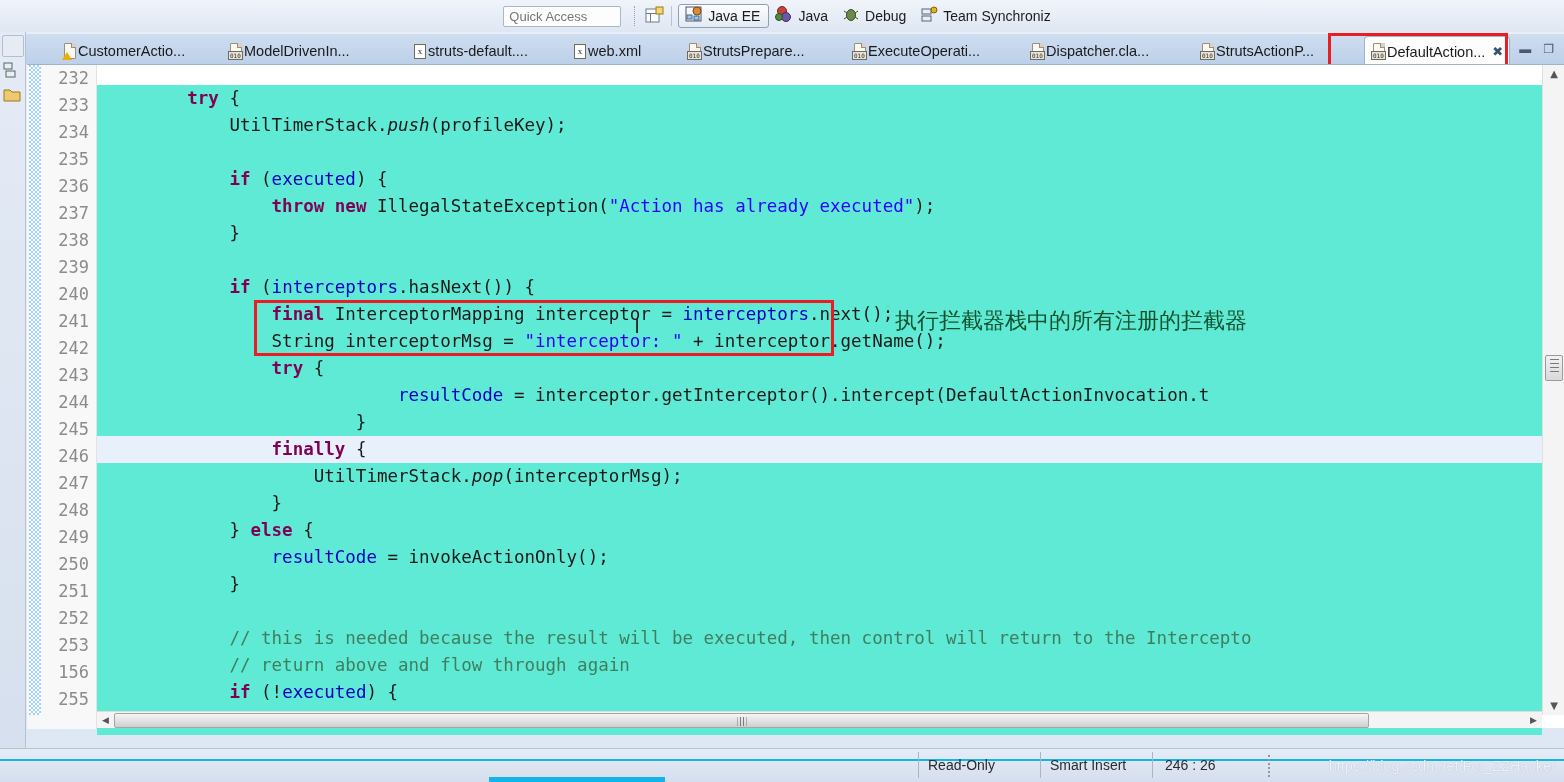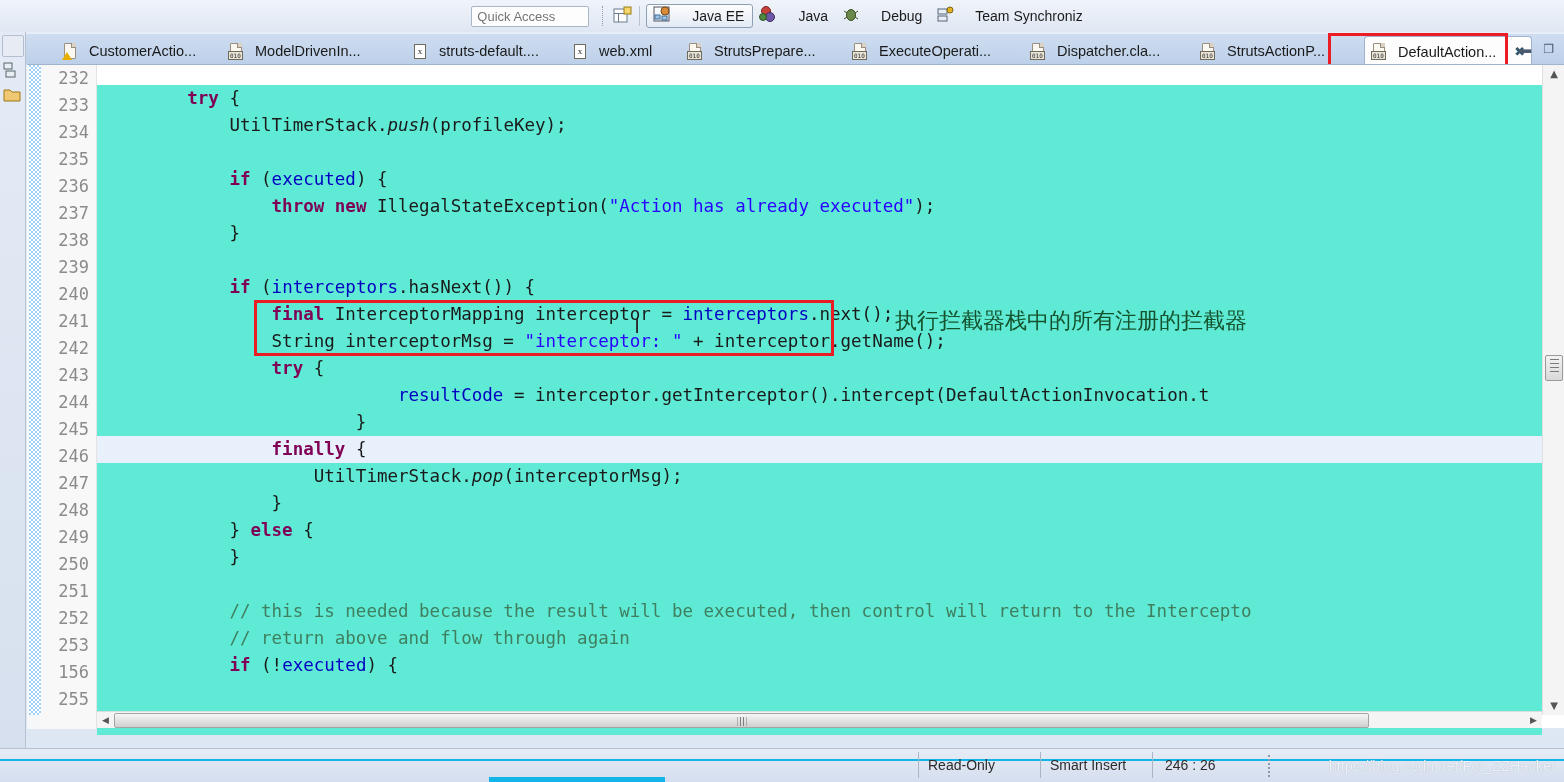--- a/index.html
+++ b/index.html
@@ -52,21 +52,21 @@
     background: #b9c4d2;
     margin: 0 6px;
   }
   .persp-btn {
     display: flex; align-items: center;
     height: 24px;
     padding: 0 6px;
     font-size: 14px;
     color: #1b1b1b;
     white-space: nowrap;
-    gap: 20px;
+    gap: 4px;
   }
   .persp-btn.active {
     background: linear-gradient(#fdfdfd, #e3eaf4);
     border: 1px solid #8fa0b5;
     border-radius: 3px;
   }
   .persp-btn .lbl { padding-right: 2px; }
 
   
   .leftbar {
@@ -86,21 +86,21 @@
   .tabbar {
     position: absolute;
     left: 26px; top: 34px;
     width: 1538px; height: 30px;
     background: linear-gradient(#cfddf0, #bcd0e9);
   }
   .tab {
     position: absolute;
     top: 4px; height: 26px;
     display: flex; align-items: center;
-    gap: 12px;
+    gap: 1px;
     font-size: 14.5px;
     color: #1a1a1a;
     white-space: nowrap;
     padding: 0 6px;
   }
   .tab.active {
     top: 2px; height: 30px;
     background: #fdfdfd;
     border: 1px solid #9fb3cc;
     border-bottom: none;
@@ -582,20 +582,21 @@
         <div class="cl">            <span class="k">if</span> (<span class="f">interceptors</span>.hasNext()) {</div>
         <div class="cl">                <span class="k">final</span> InterceptorMapping interceptor = <span class="f">interceptors</span>.next();</div>
         <div class="cl">                String interceptorMsg = <span class="s">"interceptor: "</span> + interceptor.getName();</div>
         <div class="cl">                <span class="k">try</span> {</div>
         <div class="cl">                            <span class="f">resultCode</span> = interceptor.getInterceptor().intercept(DefaultActionInvocation.t</div>
         <div class="cl">                        }</div>
         <div class="cl current">                <span class="k">finally</span> {</div>
         <div class="cl">                    UtilTimerStack.<span class="m">pop</span>(interceptorMsg);</div>
         <div class="cl">                }</div>
         <div class="cl">            } <span class="k">else</span> {</div>
+        <div class="cl">                <span class="f">resultCode</span> = invokeActionOnly();</div>
         <div class="cl">            }</div>
         <div class="cl">&nbsp;</div>
         <div class="cl">            <span class="c">// this is needed because the result will be executed, then control will return to the Intercepto</span></div>
         <div class="cl">            <span class="c">// return above and flow through again</span></div>
         <div class="cl">            <span class="k">if</span> (!<span class="f">executed</span>) {</div>
       </div>
 
     <div class="code-hl"></div>
     <div class="caret-ibeam">I</div>
     <div class="cn-note">执行拦截器栈中的所有注册的拦截器</div>

